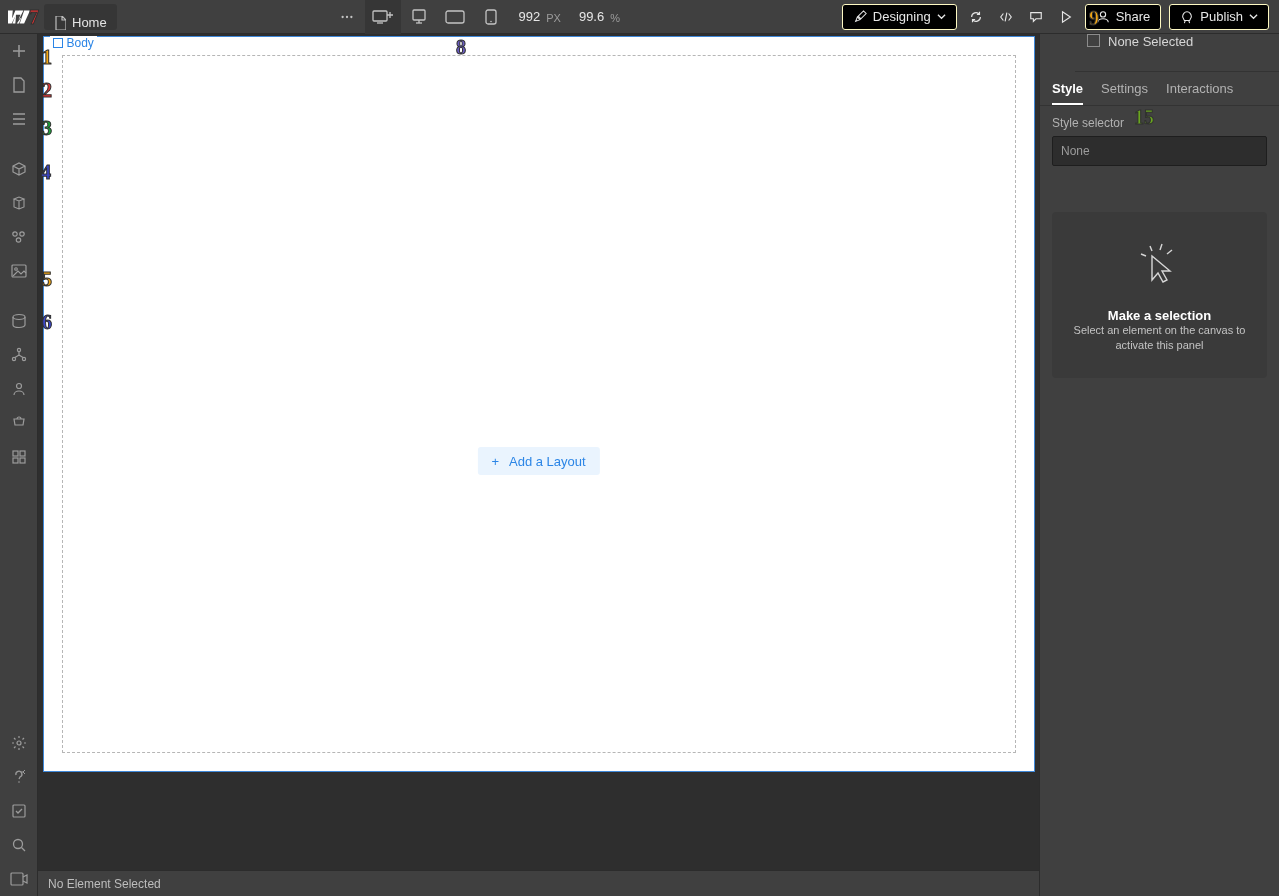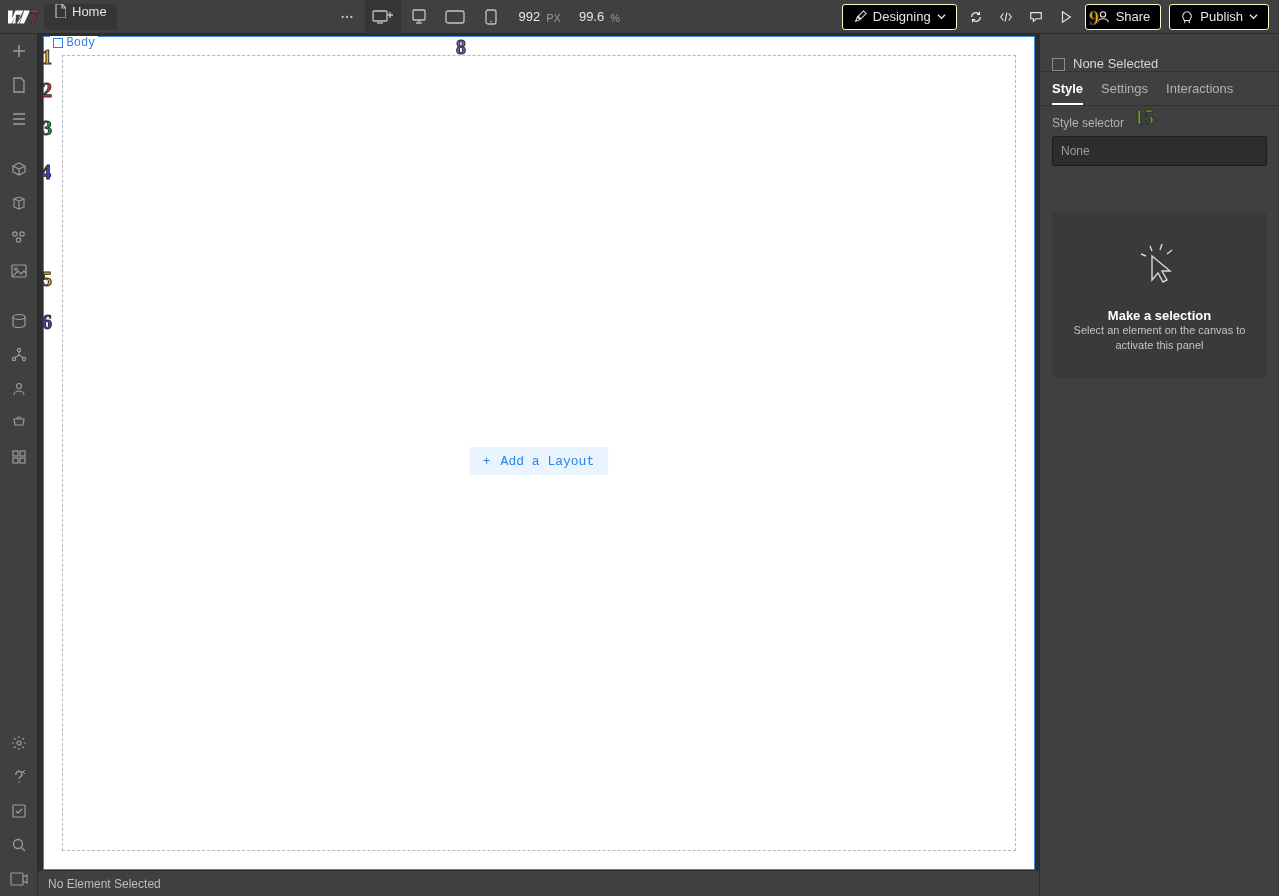--- a/index.html
+++ b/index.html
@@ -2,21 +2,21 @@
 <html><head>
 <meta charset="utf-8">
 <style>
 * { margin: 0; padding: 0; box-sizing: border-box; }
 body { font-family: -apple-system, BlinkMacSystemFont, "Segoe UI", Arial, sans-serif; background: #2e2e2e; color: #d6d6d6; overflow: hidden; width: 1279px; height: 896px; font-size: 13px; }
 
 
 .topbar { height: 34px; background: #404040; display: flex; align-items: center; border-bottom: 1px solid #2c2c2c; }
 .logo { width: 38px; height: 34px; display: flex; align-items: center; justify-content: center; color: #1476ff; }
 .logo svg { width: 22px; height: 14px; }
-.page-sel { display: flex; align-items: flex-start; gap: 6px; background: #363636; height: 26px; padding: 0 10px; border-radius: 3px; margin-left: 6px; color: #e3e3e3; cursor: pointer; }
+.page-sel { display: flex; align-items: flex-end; gap: 6px; background: #363636; height: 26px; padding: 0 10px; border-radius: 3px; margin-left: 6px; color: #e3e3e3; cursor: pointer; }
 .page-sel .pg-icon { width: 12px; height: 14px; color: #bdbdbd; }
 .top-spacer { flex: 1; }
 .top-icon-btn { width: 36px; height: 34px; display: flex; align-items: center; justify-content: center; color: #c3c3c3; cursor: pointer; }
 .top-icon-btn.active { background: #363636; }
 .breakpoint-group { display: flex; align-items: center; }
 .viewport-info { display: flex; align-items: flex-end; gap: 6px; color: #e6e6e6; padding: 0 10px; }
 .viewport-info .unit { color: #9b9b9b; font-size: 11px; }
 .right-group { display: flex; align-items: center; gap: 8px; padding-right: 10px; }
 .btn-pill { display: flex; align-items: center; gap: 6px; height: 26px; padding: 0 10px; background: #000000; border-radius: 3px; color: #e6e6e6; cursor: pointer; border: 1px solid #fef9c3; }
 .btn-pill.minimal { background: transparent; border: none; padding: 0 4px; }
@@ -24,33 +24,33 @@
 .small-ico { width: 14px; height: 14px; }
 
 
 .leftbar { position: absolute; left: 0; top: 34px; bottom: 0; width: 38px; background: #404040; display: flex; flex-direction: column; align-items: center; border-right: 1px solid #2c2c2c; }
 .left-icon { width: 38px; height: 34px; display: flex; align-items: center; justify-content: center; color: #9c9c9c; cursor: pointer; }
 .left-spacer { flex: 1; }
 .left-sep { height: 16px; }
 
 
 .canvas-wrap { position: absolute; left: 38px; right: 240px; top: 34px; bottom: 26px; background: #2e2e2e; display: flex; justify-content: center; align-items: flex-start; overflow: hidden; }
-.canvas-frame { width: 992px; height: 834px; background: #fff; margin-top: 2px; border: 1px solid #3f88d9; position: relative; font-family: Liberation Mono, monospace; }
+.canvas-frame { width: 992px; height: 736px; background: #fff; margin-top: 2px; border: 1px solid #3f88d9; position: relative; }
 .body-tag { position: absolute; top: -1px; left: 6px; background: #fff; color: #2b85e6; font-size: 12px; padding: 0 3px; display: flex; align-items: center; gap: 4px; z-index: 2; }
 .body-tag .sq { width: 10px; height: 10px; border: 1px solid #2b85e6; display: inline-block; }
 .dashed-inner { position: absolute; left: 18px; right: 18px; top: 18px; bottom: 18px; border: 1px dashed #b6b6b6; }
 .add-layout { position: absolute; top: 410px; left: 50%; transform: translateX(-50%); background: #eaf4fe; color: #2b85e6; border-radius: 3px; height: 28px; display: flex; align-items: center; gap: 10px; padding: 0 14px; font-size: 13px; cursor: pointer; }
 .add-layout .plus { font-size: 13px; }
 
 
 .statusbar { position: absolute; left: 38px; right: 240px; bottom: 0; height: 26px; background: #404040; display: flex; align-items: center; padding: 0 10px; color: #bdbdbd; font-size: 12px; border-top: 1px solid #2c2c2c; }
 
 
 .rightpanel { position: absolute; right: 0; top: 34px; bottom: 0; width: 240px; background: #404040; border-left: 1px solid #2c2c2c; display: flex; flex-direction: column; color: #d6d6d6; }
-.rp-header { height: 38px; display: flex; align-items: flex-end; gap: 8px; padding: 0 12px; border-bottom: 1px solid #333; }
+.rp-header { height: 38px; display: flex; align-items: flex-start; gap: 8px; padding: 0 12px; border-bottom: 1px solid #333; margin-left: 35px; }
 .rp-header .cb { width: 13px; height: 13px; border: 1px solid #8c8c8c; }
 .rp-tabs { display: flex; align-items: center; gap: 18px; padding: 0 12px; height: 34px; border-bottom: 1px solid #333; }
 .rp-tab { color: #b2b2b2; cursor: pointer; font-size: 13px; }
 .rp-tab.active { color: #fff; font-weight: 600; position: relative; }
 .rp-tab.active::after { content: ''; position: absolute; left: 0; right: 0; bottom: -9px; height: 2px; background: #fff; }
 .rp-body { padding: 10px 12px; }
 .rp-label { font-size: 12px; color: #b2b2b2; margin-bottom: 6px; }
 .sel-input { width: 100%; height: 30px; background: #2d2d2d; border: 1px solid #1e1e1e; border-radius: 2px; padding: 0 8px; color: #9c9c9c; font-size: 12px; display: flex; align-items: center; }
 .rp-empty { margin: 36px 12px 0; background: #3a3a3a; border-radius: 4px; padding: 24px 14px; text-align: center; }
 .rp-empty .cursor-g { display: flex; justify-content: center; margin-bottom: 16px; }

